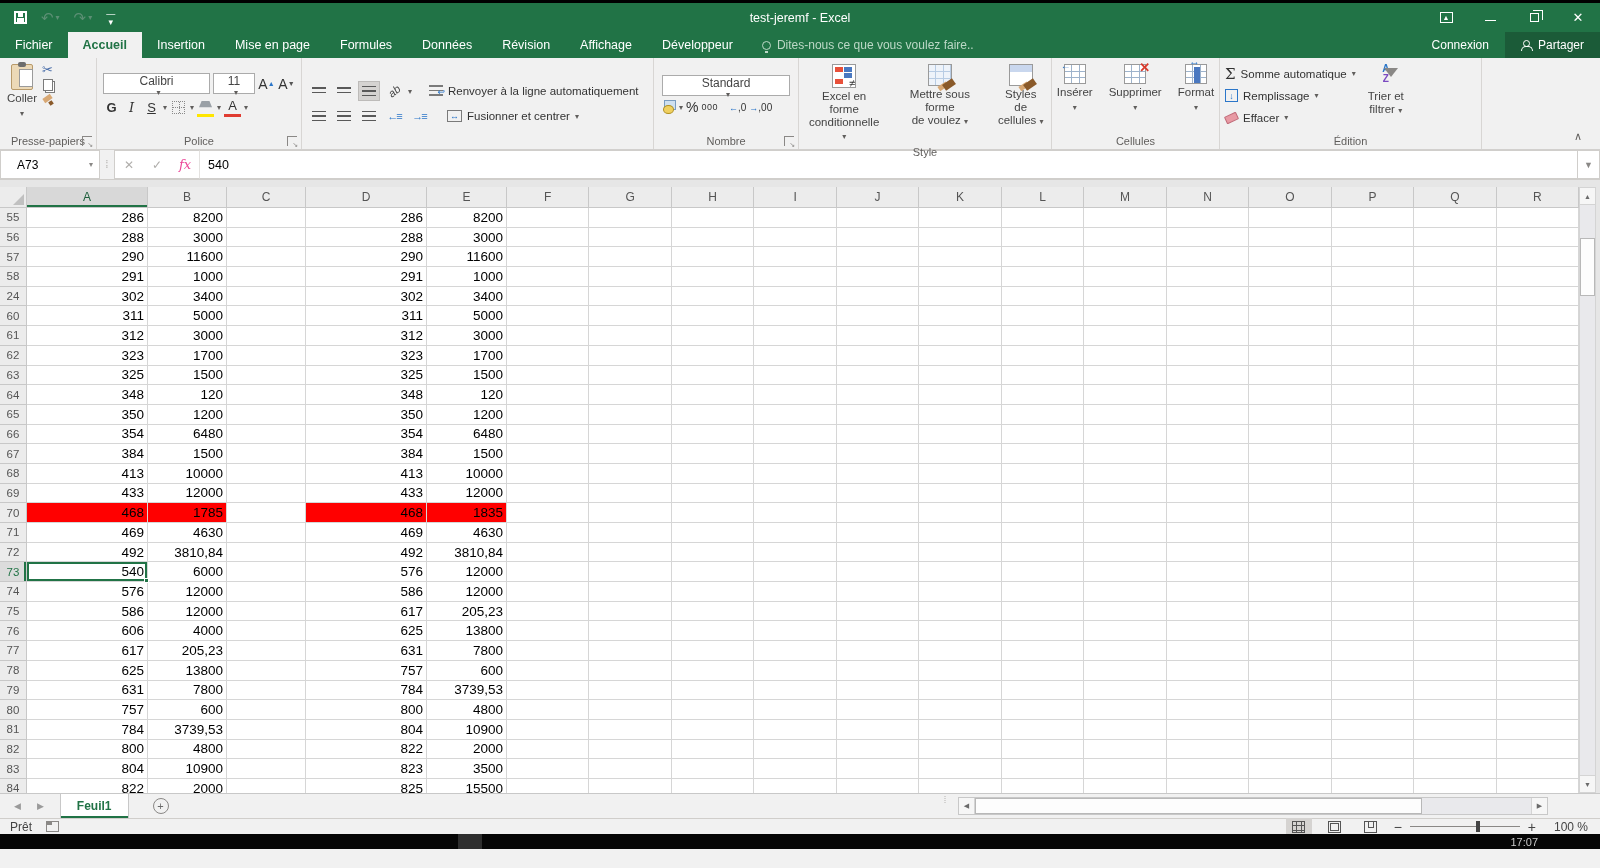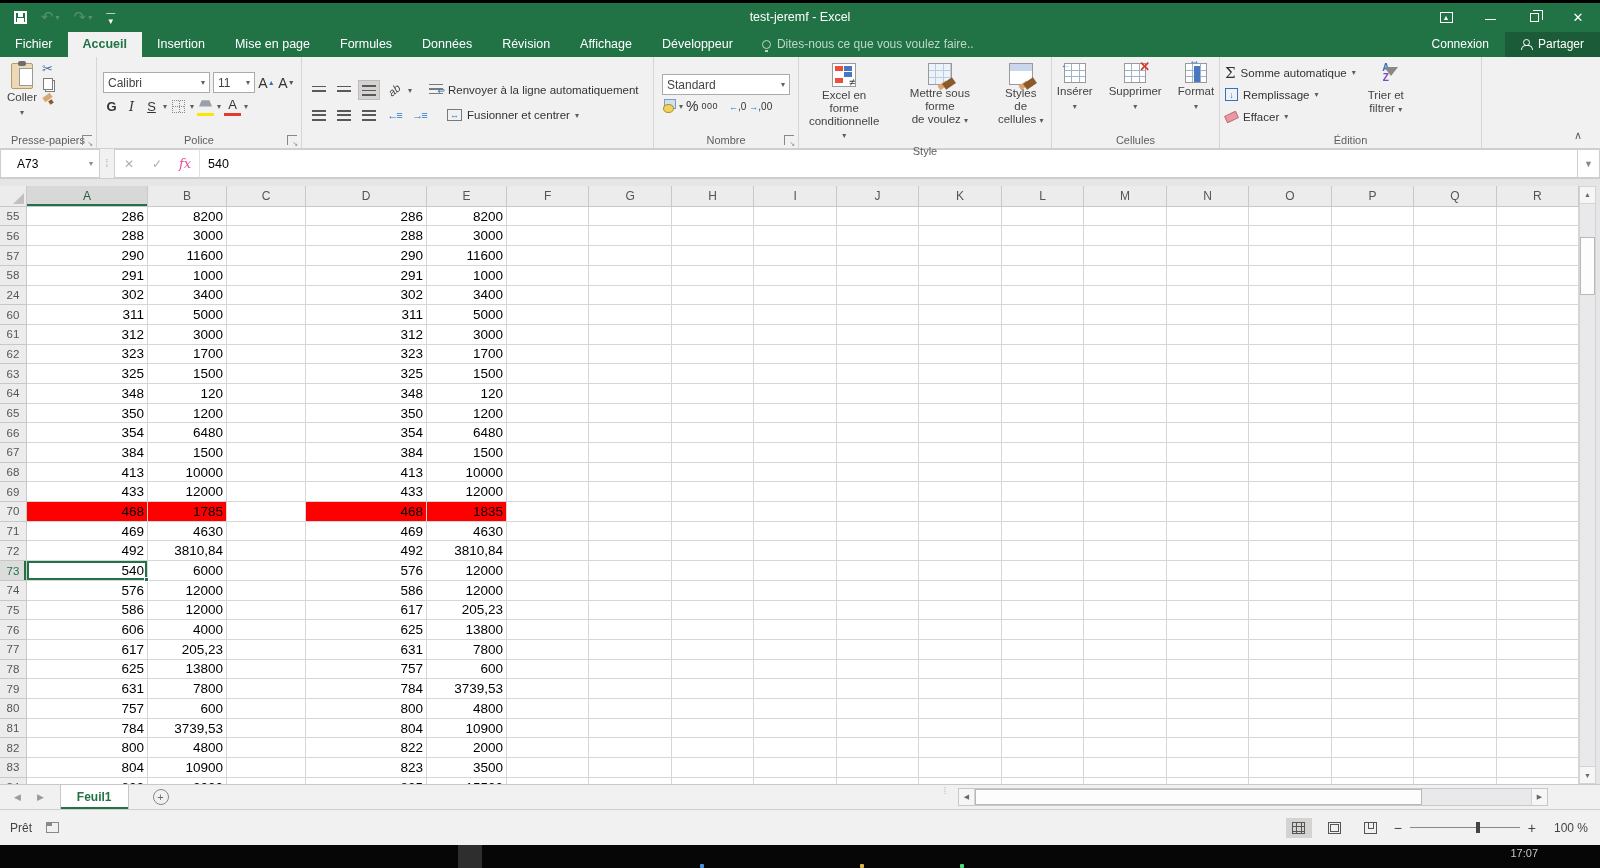--- a/index.html
+++ b/index.html
@@ -58,21 +58,21 @@
   .i-clipboard:before { content:""; position:absolute; top:-3px; left:6px; width:8px; height:5px; background:#6d6d6d; border-radius:2px; }
   .i-clipboard:after { content:""; position:absolute; top:4px; left:7px; width:12px; height:16px; background:#fff; border:1px solid #9a9a9a; }
   .clip-col2 { display:flex; flex-direction:column; gap:1px; padding-top:2px; }
   .i-scissors { font-size:13px; color:#4a6ea9; line-height:14px; }
   .i-copy { width:10px; height:12px; border:1px solid #7a7a7a; background:#fff; box-shadow:2px 2px 0 -1px #fff, 2px 2px 0 0 #7a7a7a; margin:1px 3px 3px 1px;}
   .i-brush { width:12px; height:12px; position:relative; }
   .i-brush:before { content:""; position:absolute; left:1px; top:1px; width:9px; height:5px; background:#d8a874; transform:rotate(-35deg); }
   .i-brush:after { content:""; position:absolute; left:7px; top:6px; width:4px; height:4px; background:#8a5a2a; transform:rotate(-35deg); }
 
   
-  .combo { background:#fff; border:1px solid #ababab; height:21px; display:flex; align-items:center; font-size:12px; padding:0 4px; justify-content:space-between; }
+  .combo { background:#fff; border:1px solid #ababab; height:21px; display:flex; align-items:center; font-size:12px; padding:0 4px; justify-content:space-between;flex-direction:column; }
   .combo .carat { margin-left:4px; }
   .fontrow { display:flex; gap:3px; align-items:center; margin-bottom:3px;}
   .glyphbtn { min-width:17px; height:20px; display:flex; align-items:center; justify-content:center; font-size:13px; color:#333; }
   .fx-grow { position:relative; font-size:14px; }
   .fx-grow sup { font-size:7px; color:#2b76c9; }
   .u-yellow { border-bottom:3px solid #ffe600; }
   .u-red { border-bottom:3px solid #e03c31; }
   .i-borders { width:13px; height:13px; border:1px dotted #8a8a8a; position:relative; }
   .i-borders:before { content:""; position:absolute; left:5.5px; top:0; bottom:0; border-left:1px dotted #8a8a8a; }
   .i-borders:after { content:""; position:absolute; top:5.5px; left:0; right:0; border-top:1px dotted #8a8a8a; }
@@ -177,40 +177,40 @@
   .nav-arrows { display:flex; align-items:center; gap:16px; padding:0 16px 0 14px; color:#9a9a9a; font-size:9px; }
   .sheettab { background:#fff; border-right:1px solid #c8c8c8; border-left:1px solid #c8c8c8; box-shadow:inset 0 -2px 0 #217346; color:#217346; font-weight:bold; display:flex; align-items:center; padding:0 16px; }
   .addsheet { width:16px; height:16px; border:1px solid #8a8886; border-radius:50%; display:flex; align-items:center; justify-content:center; color:#6a6a6a; font-size:11px; align-self:center; margin-left:24px; }
   .sb-dots { position:absolute; left:941px; top:4px; color:#b0aeab; font-size:9px; line-height:5px; text-align:center; width:8px;}
   .hscroll { position:absolute; left:958px; right:52px; top:3px; bottom:3px; display:flex; align-items:stretch; background:#e9e9ec; border:1px solid #c8c8c8; }
   .hs-btn { width:16px; display:flex; align-items:center; justify-content:center; color:#6a6a6a; font-size:7px; background:#f6f6f6; }
   .hs-left { border-right:1px solid #d4d4d4; } .hs-right { border-left:1px solid #d4d4d4; margin-left:auto; }
   .hs-thumb { width:76%; background:#fdfdfd; border:1px solid #b8b8b8; margin:0; }
 
   
-  .statusbar { height:37px; background:#f1f1f1; border-top:1px solid #d0cecb; display:flex; align-items:center; font-size:12px; color:#444; }
+  .statusbar { height:16px; background:#f1f1f1; border-top:1px solid #d0cecb; display:flex; align-items:center; font-size:12px; color:#444; }
   .sb-ready { padding:0 14px 0 10px; }
   .i-macro { width:13px; height:11px; border:1px solid #8a8886; position:relative; background:linear-gradient(#8a8886 0 0) 0 0/5px 3px no-repeat; }
   .sb-right { margin-left:auto; display:flex; align-items:center; gap:10px; padding-right:12px; }
   .viewbtn { width:26px; height:20px; display:flex; align-items:center; justify-content:center; color:#555; }
   .viewbtn.pressed { background:#d5d3d1; }
   .i-normal { width:13px; height:12px; border:1px solid #555;
       background:repeating-linear-gradient(90deg, transparent 0 3.3px, #555 3.3px 4.3px), repeating-linear-gradient(transparent 0 3.3px, #555 3.3px 4.3px); }
   .i-page { width:13px; height:12px; border:1px solid #555; display:flex; align-items:center; justify-content:center; }
   .i-page:before { content:""; width:7px; height:6px; border:1px solid #555; }
   .i-break { width:13px; height:12px; border:1px solid #555; position:relative; }
   .i-break:before { content:""; position:absolute; left:3px; top:0; width:4px; height:5px; border:1px solid #555; border-top:none; }
   .zoomctl { display:flex; align-items:center; gap:8px; color:#444; }
   .zslider { width:110px; height:1px; background:#8a8886; position:relative; }
   .zslider .zhandle { position:absolute; left:60%; top:-5px; width:4px; height:11px; background:#444; }
   .zminus,.zplus { font-size:14px; color:#444; }
   .zoomtext { width:42px; text-align:right; font-size:12px; }
 
   
-  .taskbar { height:23px; background:#060606; position:relative; color:#888; overflow:hidden; }
+  .taskbar { height:15px; background:#060606; position:relative; color:#888; overflow:hidden; }
   .tb-block { position:absolute; left:458px; top:0; width:24px; height:23px; background:#2e2e2e; }
   .tb-dot { position:absolute; top:19px; width:4px; height:4px; border-radius:1px; }
   .tb-clock { position:absolute; right:62px; top:2px; font-size:11px; color:#c8c8c8; }
 </style>
 </head>
 <body>
 
 <div class="app">
 
   <div class="top-edge"></div>

